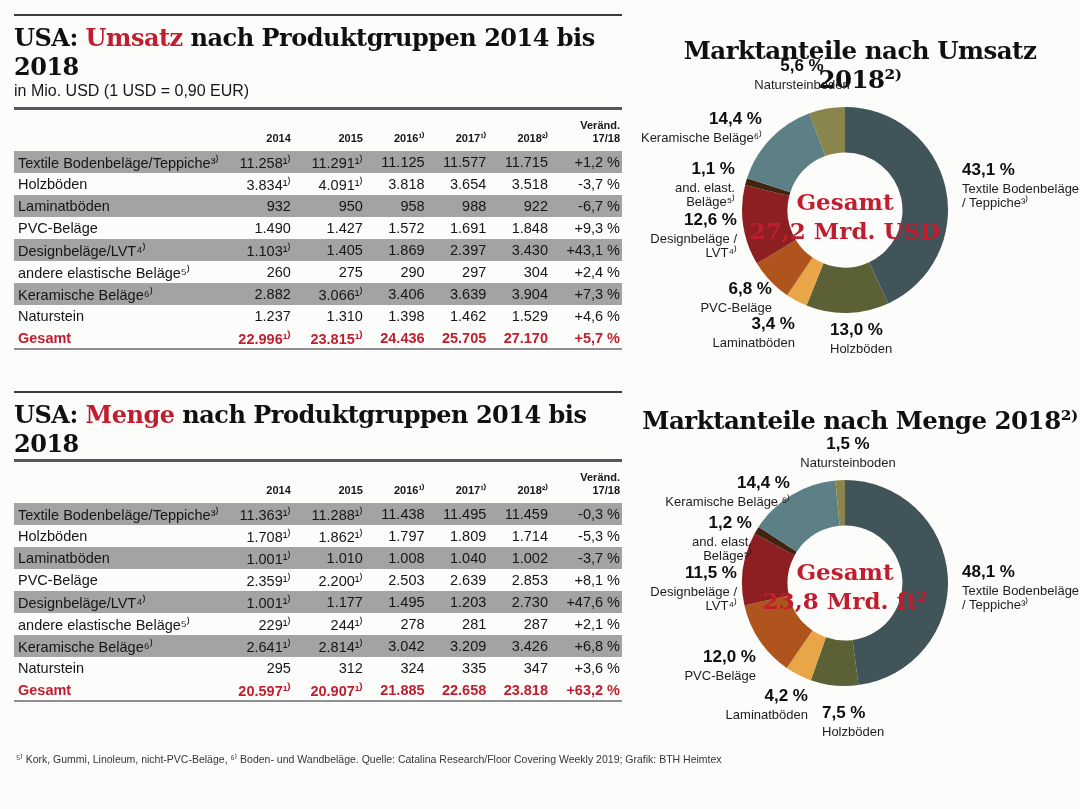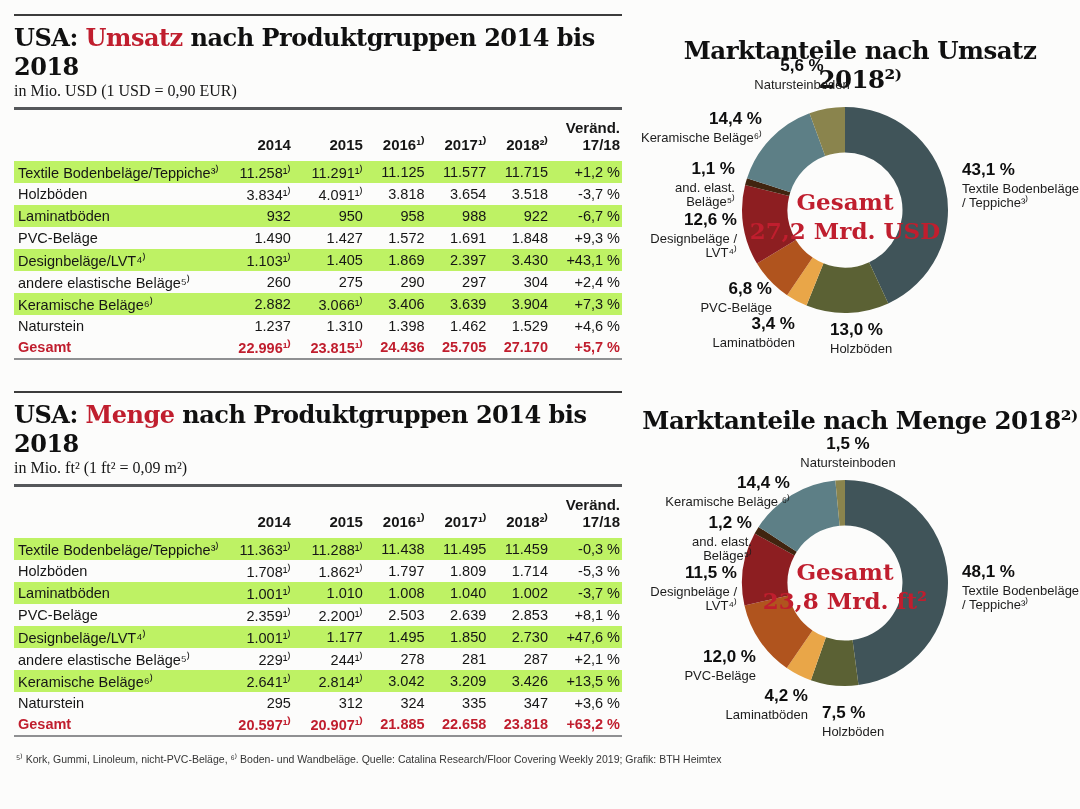--- a/index.html
+++ b/index.html
@@ -8,30 +8,30 @@
   .page { position:relative; width:1080px; height:809px; background:#fcfcfb;
           font-family:"Liberation Sans", sans-serif; color:var(--ink); overflow:hidden; }
 
   
   .tbl-block { position:absolute; left:14px; width:608px; border-top:2px solid #3c3c3c; }
   .tbl-block.t1 { top:14px; }
   .tbl-block.t2 { top:391px; }
   .tbl-title { font-family:"DejaVu Serif", serif; font-weight:bold; font-size:24px;
                letter-spacing:-0.5px; margin:7px 0 1px; color:#101010; }
   .tbl-title .red { color:var(--red); }
-  .tbl-sub { font-family:Liberation Serif, serif; font-size:16px; margin:0 0 7px; }
+  .tbl-sub { font-family:Liberation Sans, sans-serif; font-size:16px; margin:0 0 7px; }
   .thick-rule { border:none; border-top:3px solid #55575a; }
   table { width:100%; border-collapse:collapse; font-size:14.5px; }
   col.c-lbl { width:204px; } col.c-chg { width:72px; }
   thead th { font-weight:bold; text-align:right; vertical-align:bottom;
-             padding:9px 2px 7px; white-space:pre-line; line-height:1.15; font-size:15px; }
+             padding:9px 2px 7px; white-space:pre-line; line-height:1.15; font-size:11px; }
   thead th:first-child { text-align:left; }
   tbody td { text-align:right; padding:0 2px; height:22px; white-space:nowrap; }
   tbody td.lbl { text-align:left; padding-left:4px; }
-  tr.stripe { background:#bef264; }
+  tr.stripe { background:#a3a3a3; }
   tr.total td { color:var(--red); font-weight:bold; }
   tr.total { border-bottom:2px solid #8f9092; }
 
   
   .chart-block { position:absolute; left:640px; width:440px; height:366px; }
   .chart-block.c1 { top:14px; }
   .chart-block.c2 { top:384px; }
   .chart-title { font-family:"DejaVu Serif", serif; font-weight:bold; font-size:24.5px;
                  letter-spacing:-0.5px; text-align:center; margin-top:22px; color:#101010; }
   .donut { position:absolute; left:99px; top:90px; }
@@ -180,21 +180,20 @@
             <td>25.705</td>
             <td>27.170</td>
             <td>+5,7 %</td>
           </tr>
         </tbody>
     </table>
   </section>
 
   <section class="tbl-block t2">
     <h1 class="tbl-title"><span>USA: </span><span class="red">Menge</span><span> nach Produktgruppen 2014 bis 2018</span></h1>
-    <p class="tbl-sub">in Mio. ft² (1 ft² = 0,09 m²)</p>
     <hr class="thick-rule">
     <table>
       <colgroup>
           <col class="c-lbl">
           <col>
           <col>
           <col>
           <col>
           <col>
           <col class="c-chg">
@@ -246,41 +245,41 @@
             <td>2.503</td>
             <td>2.639</td>
             <td>2.853</td>
             <td>+8,1 %</td>
           </tr>
           <tr class="stripe">
             <td class="lbl">Designbeläge/LVT⁴⁾</td>
             <td>1.001¹⁾</td>
             <td>1.177</td>
             <td>1.495</td>
-            <td>1.850</td>
+            <td>1.203</td>
             <td>2.730</td>
             <td>+47,6 %</td>
           </tr>
           <tr>
             <td class="lbl">andere elastische Beläge⁵⁾</td>
             <td>229¹⁾</td>
             <td>244¹⁾</td>
             <td>278</td>
             <td>281</td>
             <td>287</td>
             <td>+2,1 %</td>
           </tr>
           <tr class="stripe">
             <td class="lbl">Keramische Beläge⁶⁾</td>
             <td>2.641¹⁾</td>
             <td>2.814¹⁾</td>
             <td>3.042</td>
             <td>3.209</td>
             <td>3.426</td>
-            <td>+13,5 %</td>
+            <td>+6,8 %</td>
           </tr>
           <tr>
             <td class="lbl">Naturstein</td>
             <td>295</td>
             <td>312</td>
             <td>324</td>
             <td>335</td>
             <td>347</td>
             <td>+3,6 %</td>
           </tr>

